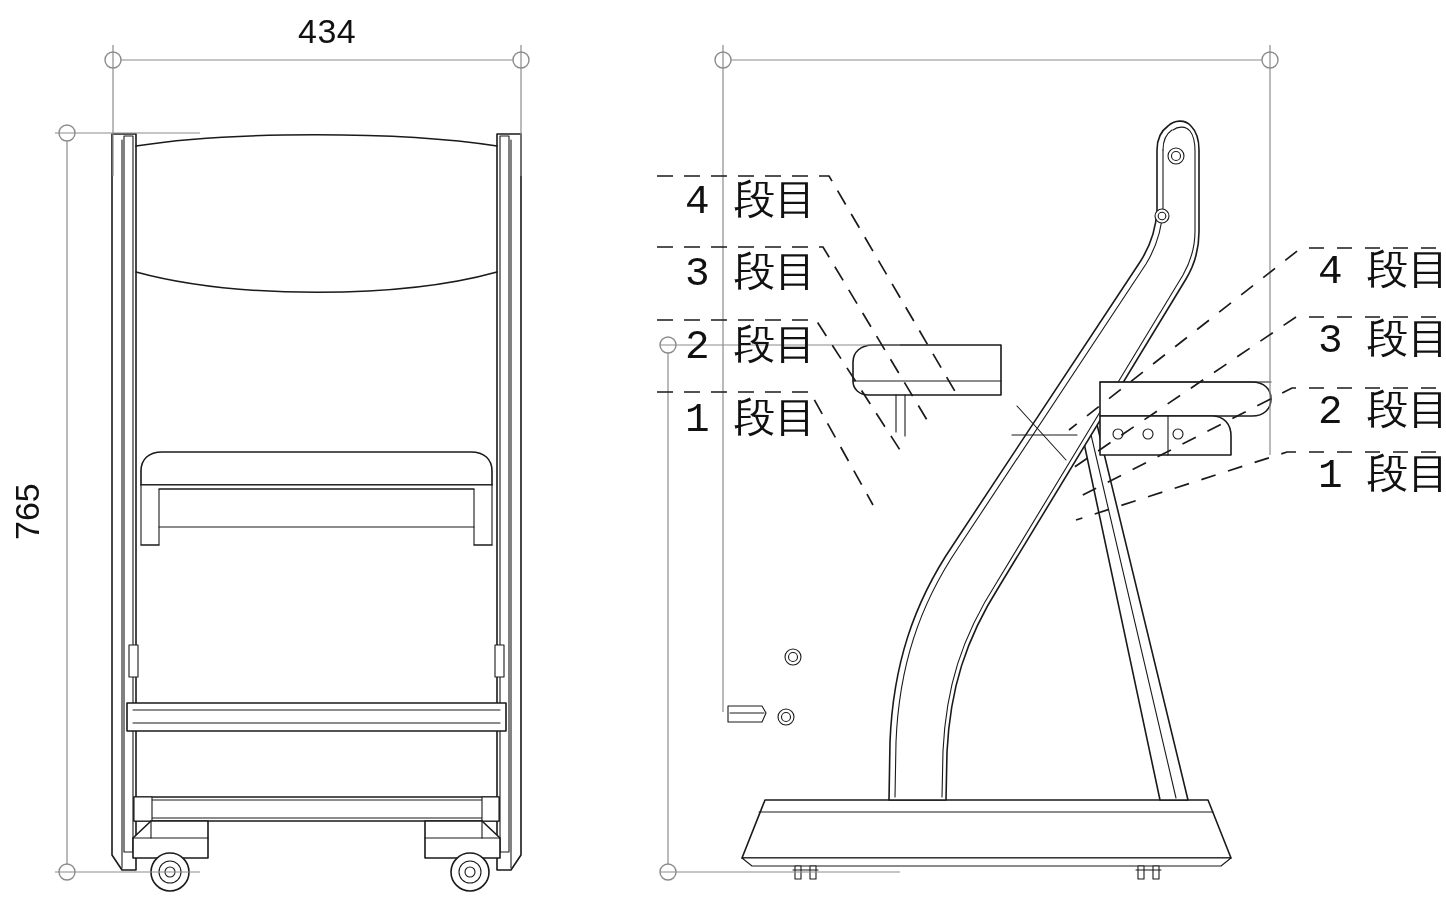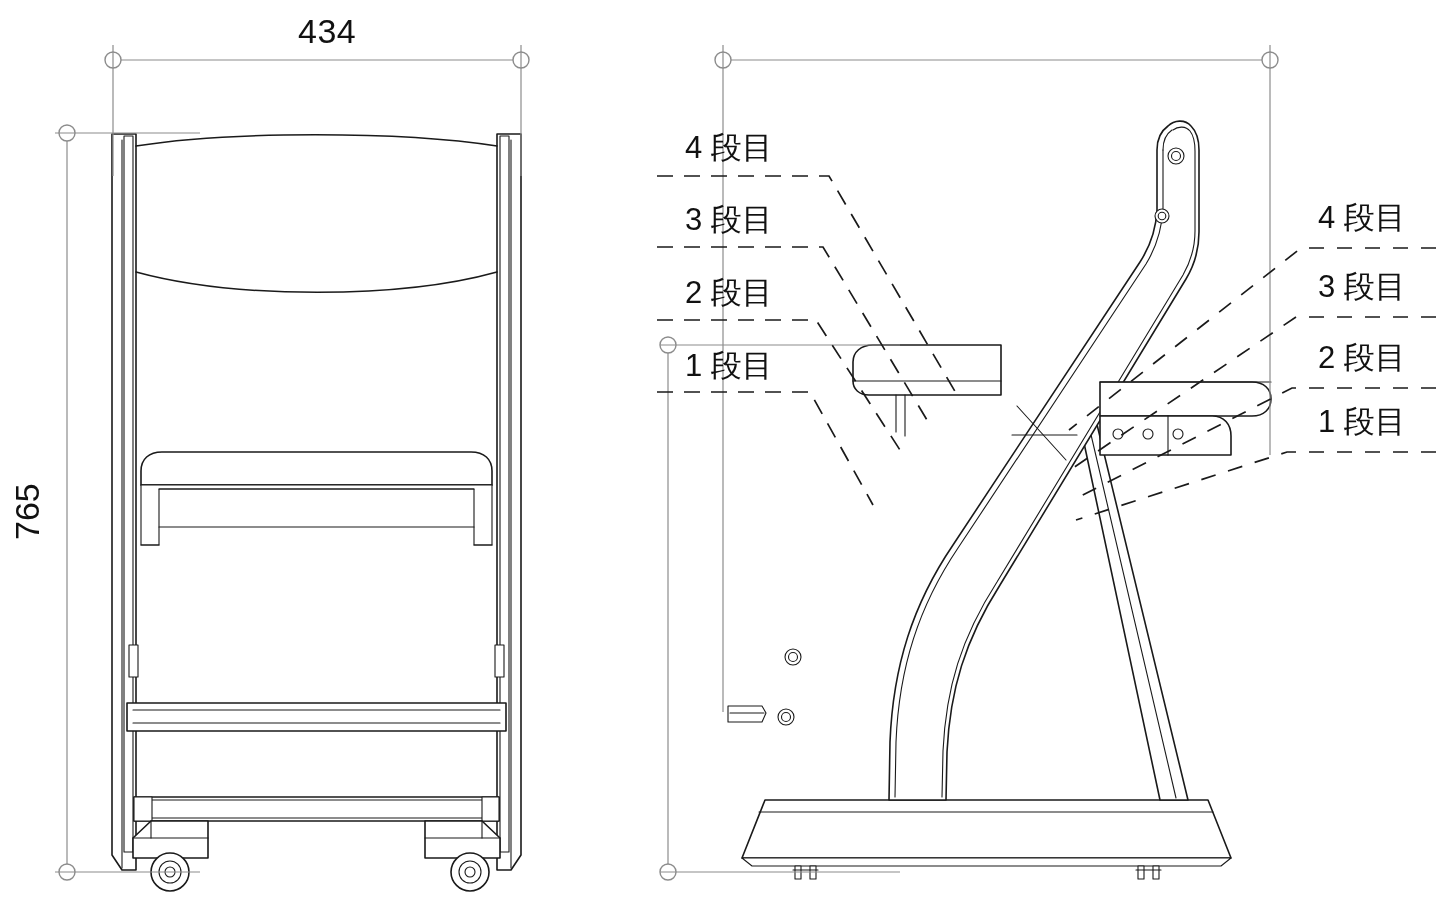--- a/index.html
+++ b/index.html
@@ -16,24 +16,25 @@
   .dimtext{
     position:absolute;
     font-size:34px;
     letter-spacing:0.5px;
     color:#111;
     white-space:nowrap;
     font-family:"Liberation Sans","DejaVu Sans",sans-serif;
   }
   .tiertext{
     position:absolute;
-    font-size:31px;
+    font-size:41px;
     color:#111;
     white-space:nowrap;
-    font-family:Liberation Sans, sans-serif;
+    font-family:Liberation Mono, monospace;
+    margin-top:45px;
   }
   .vert765{
     position:absolute;
     font-size:34px;
     transform-origin:0 0;
     transform:rotate(-90deg);
     white-space:nowrap;
     color:#111;
   }
 </style>

